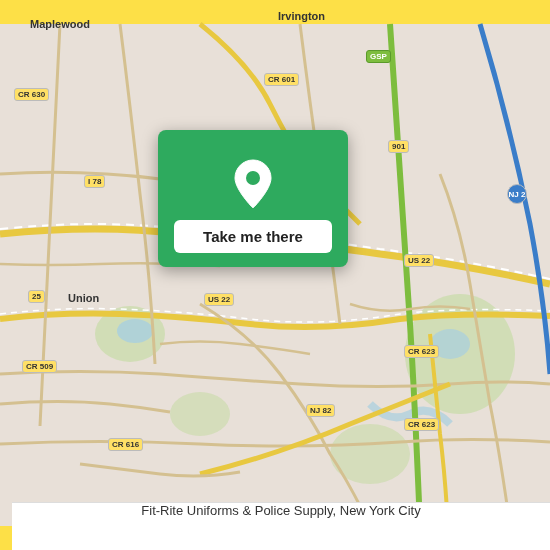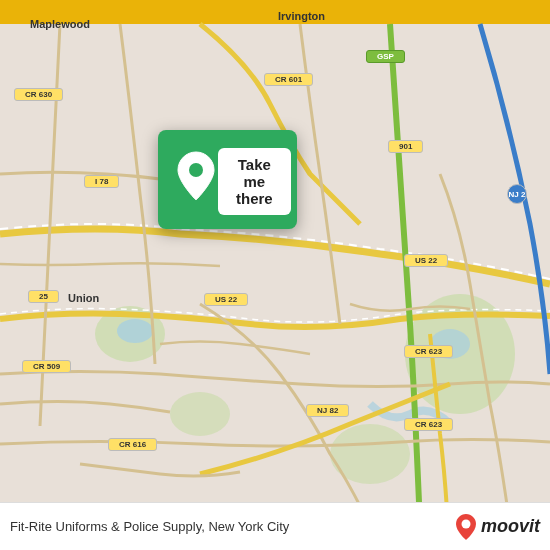--- a/index.html
+++ b/index.html
@@ -9,42 +9,42 @@
       height: 550px;
       overflow: hidden;
       font-family: Arial, sans-serif;
       position: relative;
     }
 
     #map-container {
       width: 550px;
       height: 550px;
       position: relative;
-      background-color: #eab308;
+      background-color: #fde047;
       overflow: hidden;
     }
 
     
     #map-svg {
       position: absolute;
       top: 0; left: 0;
       width: 100%; height: 100%;
     }
 
     
     #action-card {
       position: absolute;
       top: 130px;
       left: 158px;
-      width: 139px;
+      width: 190px;
       background-color: #2eaa5e;
       border-radius: 8px;
-      padding: 18px 16px 14px 16px;
-      display: flex;
-      flex-direction: row;
+      padding: 30px 16px 14px 16px;
+      display: flex;
+      flex-direction: column;
       align-items: center;
       box-shadow: 0 4px 16px rgba(0,0,0,0.35);
       z-index: 10;
     }
 
     #location-icon-wrap {
       width: 48px;
       height: 48px;
       display: flex;
       align-items: center;
@@ -62,29 +62,30 @@
       font-weight: 600;
       cursor: pointer;
       width: 100%;
       text-align: center;
     }
 
     
     #bottom-bar {
       position: absolute;
       bottom: 0;
-      left: 0;
+      left: 12px;
       right: 0;
       background: white;
       height: 48px;
       display: flex;
       align-items: center;
       padding: 0 10px;
       z-index: 20;
       border-top: 1px solid #ddd;
+      flex-direction: column;
     }
 
     #bottom-bar-text {
       font-size: 13px;
       color: #333;
       flex: 1;
     }
 
     #moovit-logo {
       display: flex;
@@ -119,21 +120,21 @@
     }
 
     .highway-badge {
       position: absolute;
       font-size: 8px;
       font-weight: bold;
       color: #333;
       background: #ffe066;
       border: 1.5px solid #bbb;
       border-radius: 3px;
-      padding: 1px 10px;
+      padding: 1px 3px;
       z-index: 5;
     }
 
     .highway-badge-green {
       background: #7dbd3e;
       color: white;
       border-color: #5a9a2a;
     }
 
     .highway-badge-blue {
@@ -234,23 +235,15 @@
         <path d="M22 2C12.06 2 4 10.06 4 20C4 32 22 50 22 50C22 50 40 32 40 20C40 10.06 31.94 2 22 2Z" fill="white" stroke="white" stroke-width="1"></path>
         <circle cx="22" cy="20" r="7" fill="#2eaa5e"></circle>
       </svg>
     </div>
     <button id="take-me-there-btn">Take me there</button>
   </div>
 
 
   <div id="bottom-bar">
     <span id="bottom-bar-text">Fit-Rite Uniforms &amp; Police Supply, New York City</span>
-    <div id="moovit-logo">
-
-      <svg id="moovit-pin" viewBox="0 0 22 28" xmlns="http://www.w3.org/2000/svg">
-        <path d="M11 1C5.48 1 1 5.48 1 11C1 18.5 11 27 11 27C11 27 21 18.5 21 11C21 5.48 16.52 1 11 1Z" fill="#e8433a"></path>
-        <circle cx="11" cy="11" r="4.5" fill="white"></circle>
-      </svg>
-      <span id="moovit-wordmark">moovit</span>
-    </div>
   </div>
 
 </div>
 
 </body></html>

